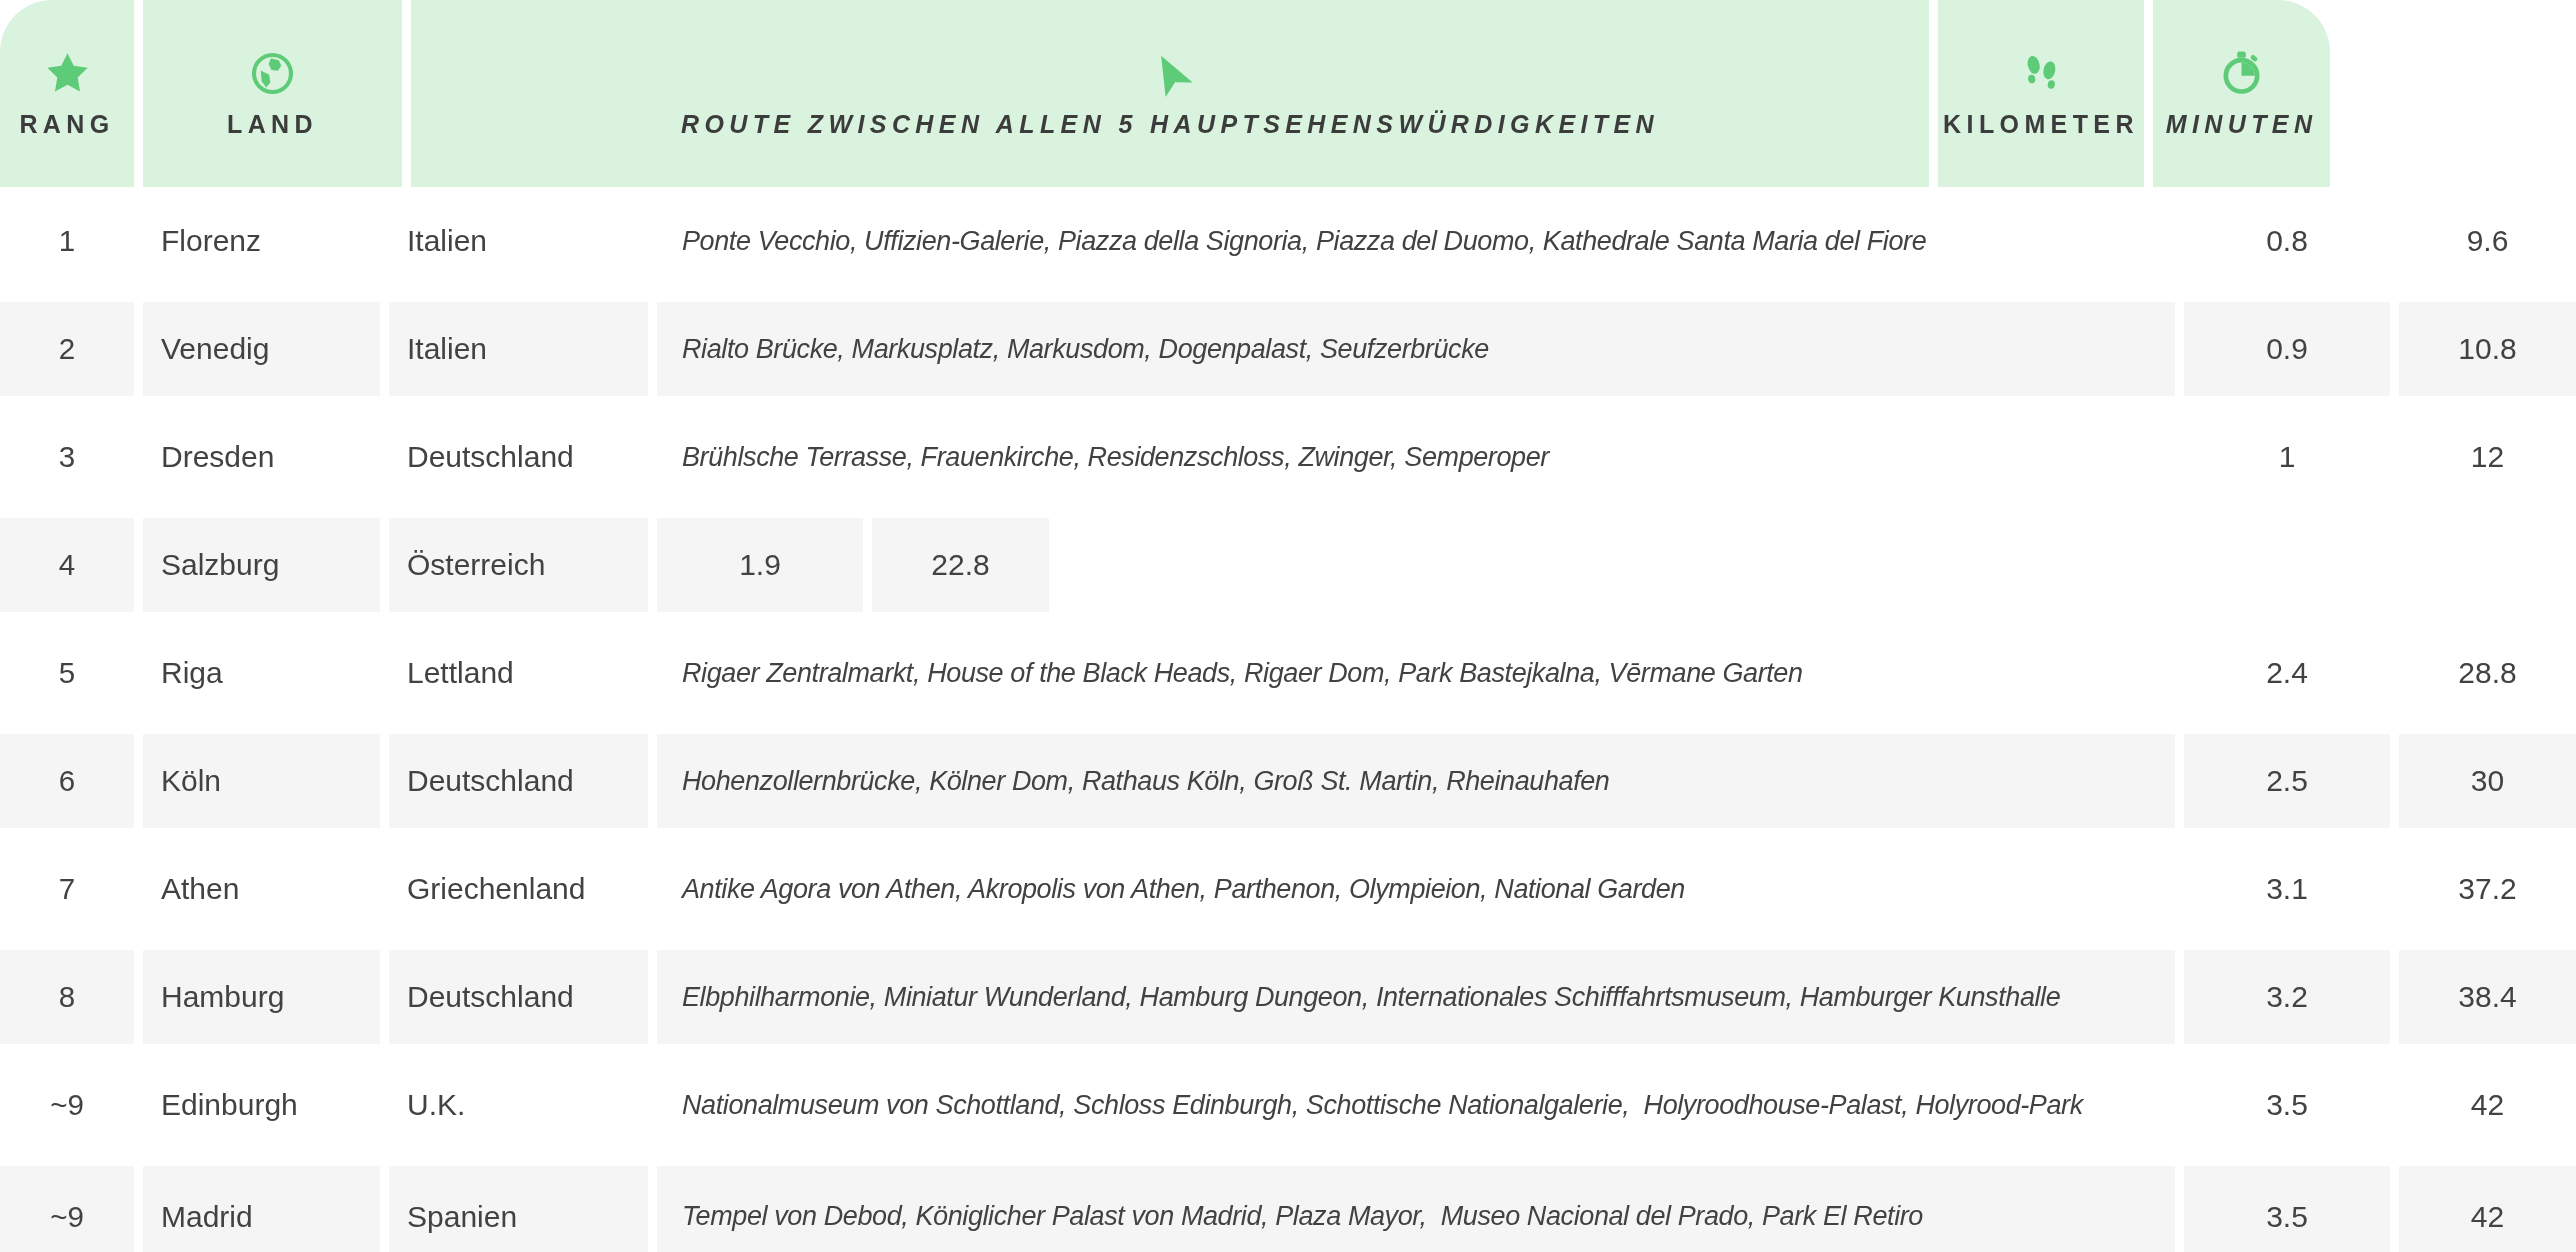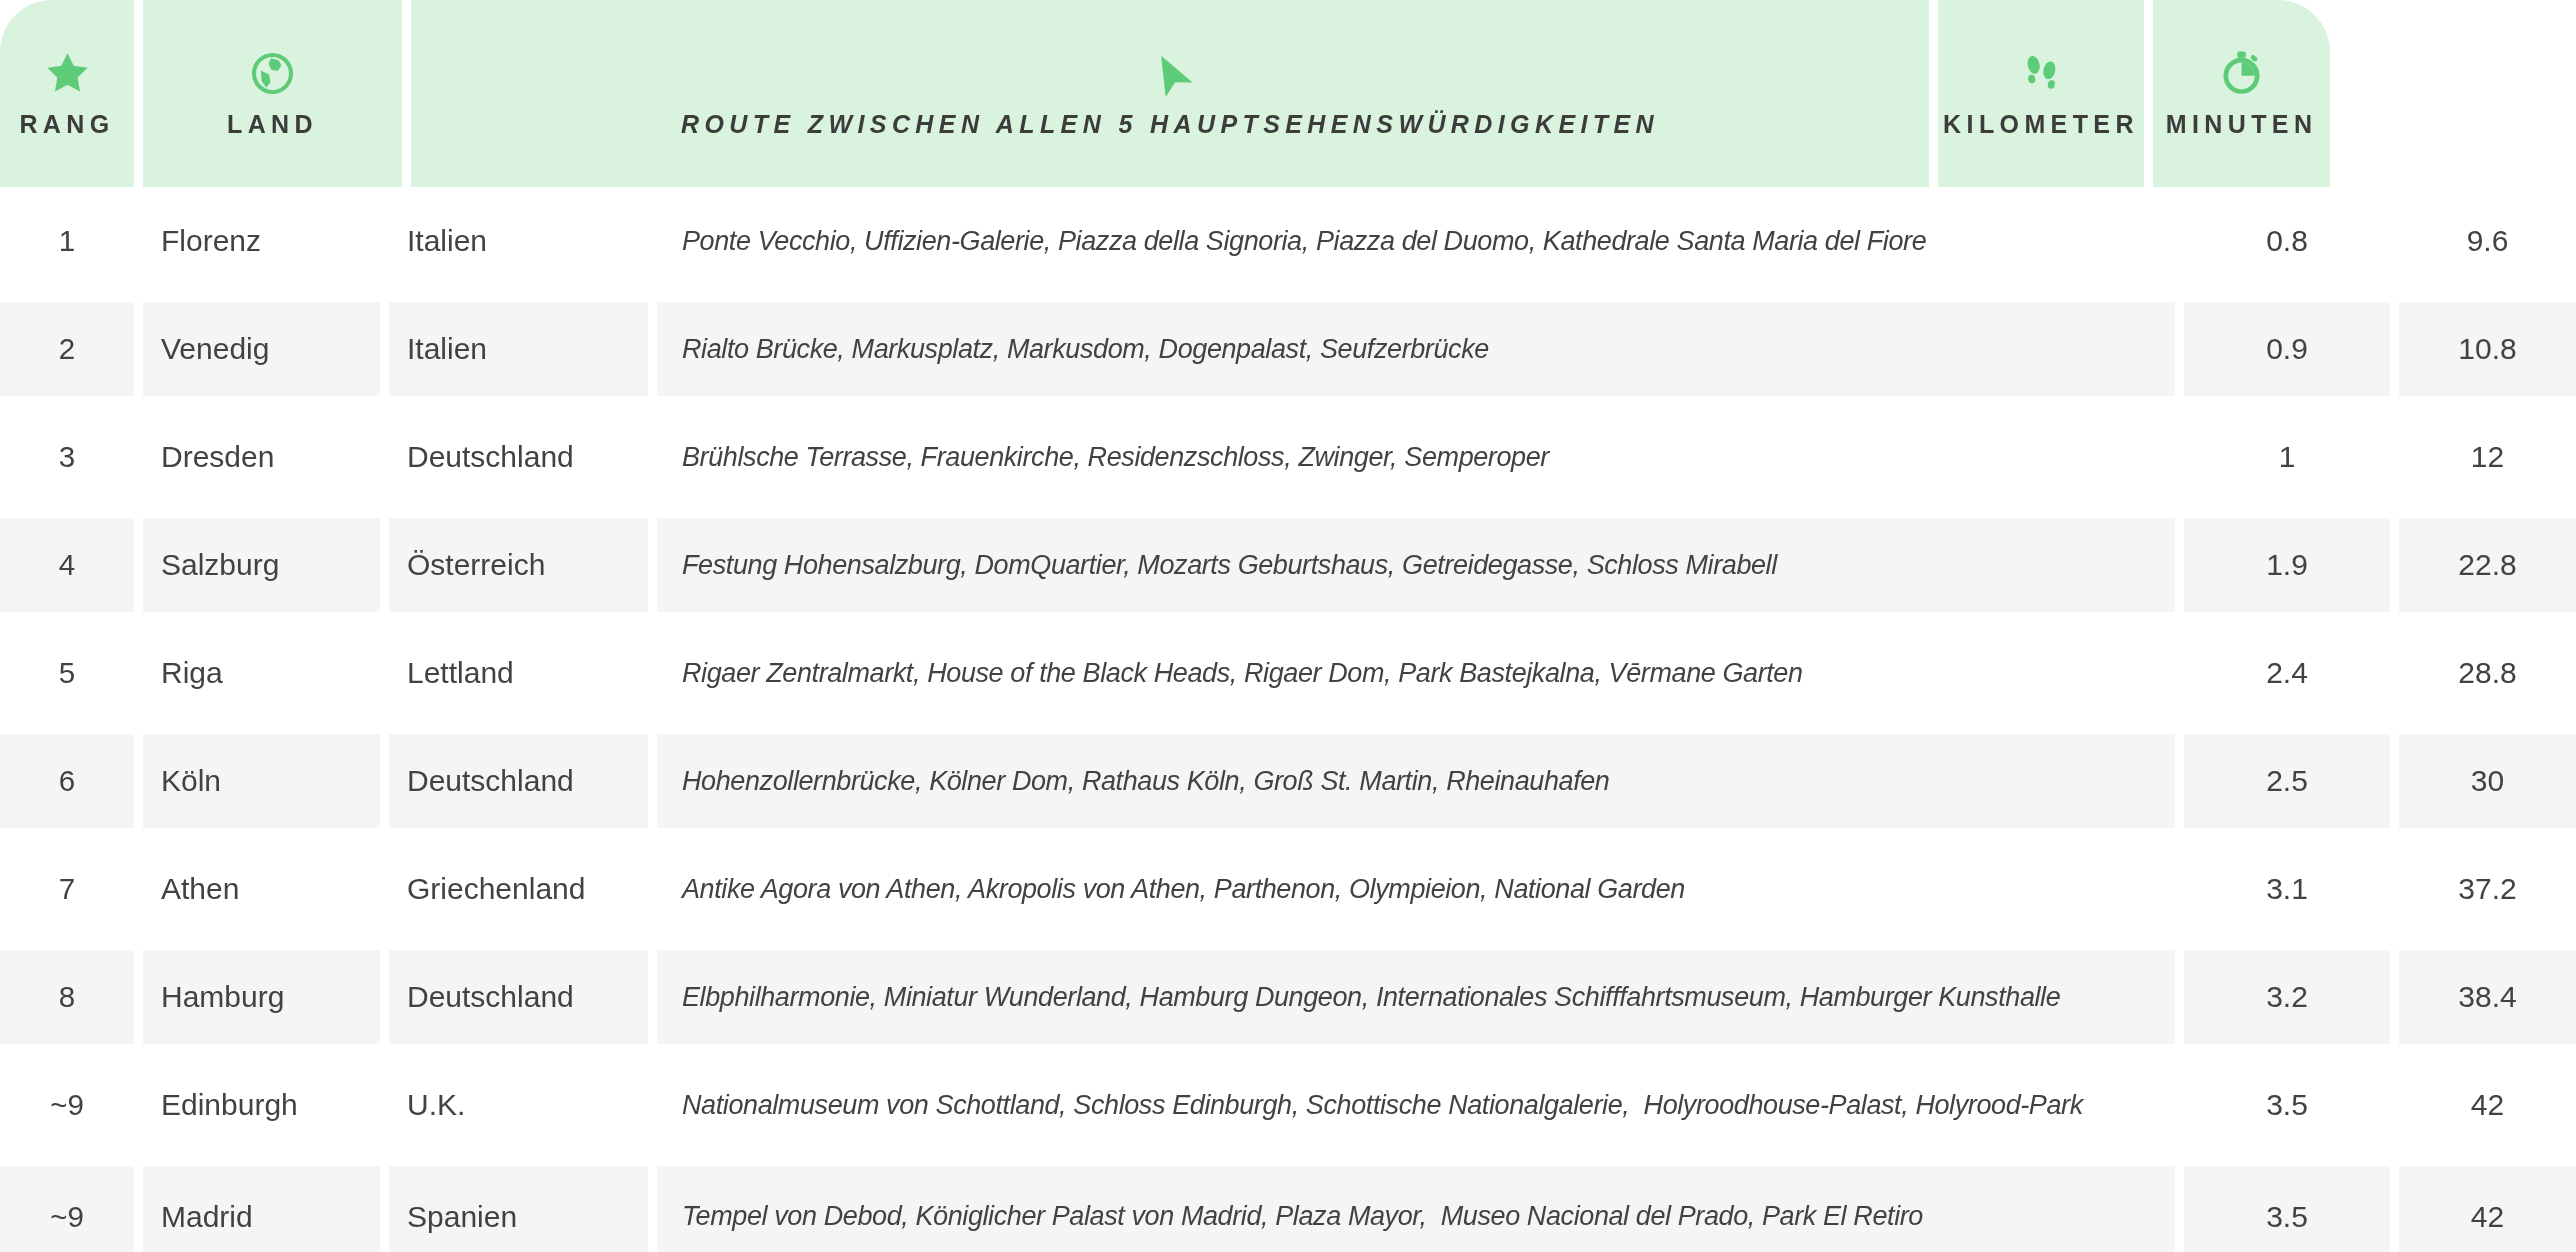--- a/index.html
+++ b/index.html
@@ -10,21 +10,21 @@
   .c0{width:134px;} .c1{width:237px;} .c2{width:259px;} .c3{width:1518px;font-style:italic;} .c4{width:206px;} .c5{width:177px;}
   .cell{flex:none;}
 
   .header-row { display:flex; gap:9px; height:187px; flex:none; }
   .header-cell {
     background:#d9f3de;
     display:flex; flex-direction:column; align-items:center; justify-content:center;
     gap:13.4px; padding-top:1.8px;
   }
   .header-cell.first { border-top-left-radius:52px; }
-  .header-cell.last  { border-top-right-radius:52px; }
+  .header-cell.last  { border-top-right-radius:52px;font-style:italic; }
   .header-label {
     font-size:25px; font-weight:bold; letter-spacing:5.4px;
     color:#3c3c3c; white-space:nowrap;
   }
   .hicon svg { width:47px; height:47px; display:block; }
   .green-fill { fill:#5ecb78; }
   .green-stroke { stroke:#5ecb78; }
 
   .row { display:flex; gap:9px; height:108px; flex:none; }
   .row .cell { display:flex; align-items:center; padding:7.2px 0; }
@@ -164,23 +164,20 @@
       <div class="row striped">
     <div class="cell c0 center">
           <span class="val rank-val">4</span>
         </div>
     <div class="cell c1">
           <span class="val">Salzburg</span>
         </div>
     <div class="cell c2">
           <span class="val">Österreich</span>
         </div>
-    <div class="cell c3">
-          <span class="val">Festung Hohensalzburg, DomQuartier, Mozarts Geburtshaus, Getreidegasse, Schloss Mirabell</span>
-        </div>
     <div class="cell c4 center">
           <span class="val">1.9</span>
         </div>
     <div class="cell c5 center">
           <span class="val">22.8</span>
         </div>
   </div>
       <div class="row">
     <div class="cell c0 center">
           <span class="val rank-val">5</span>

